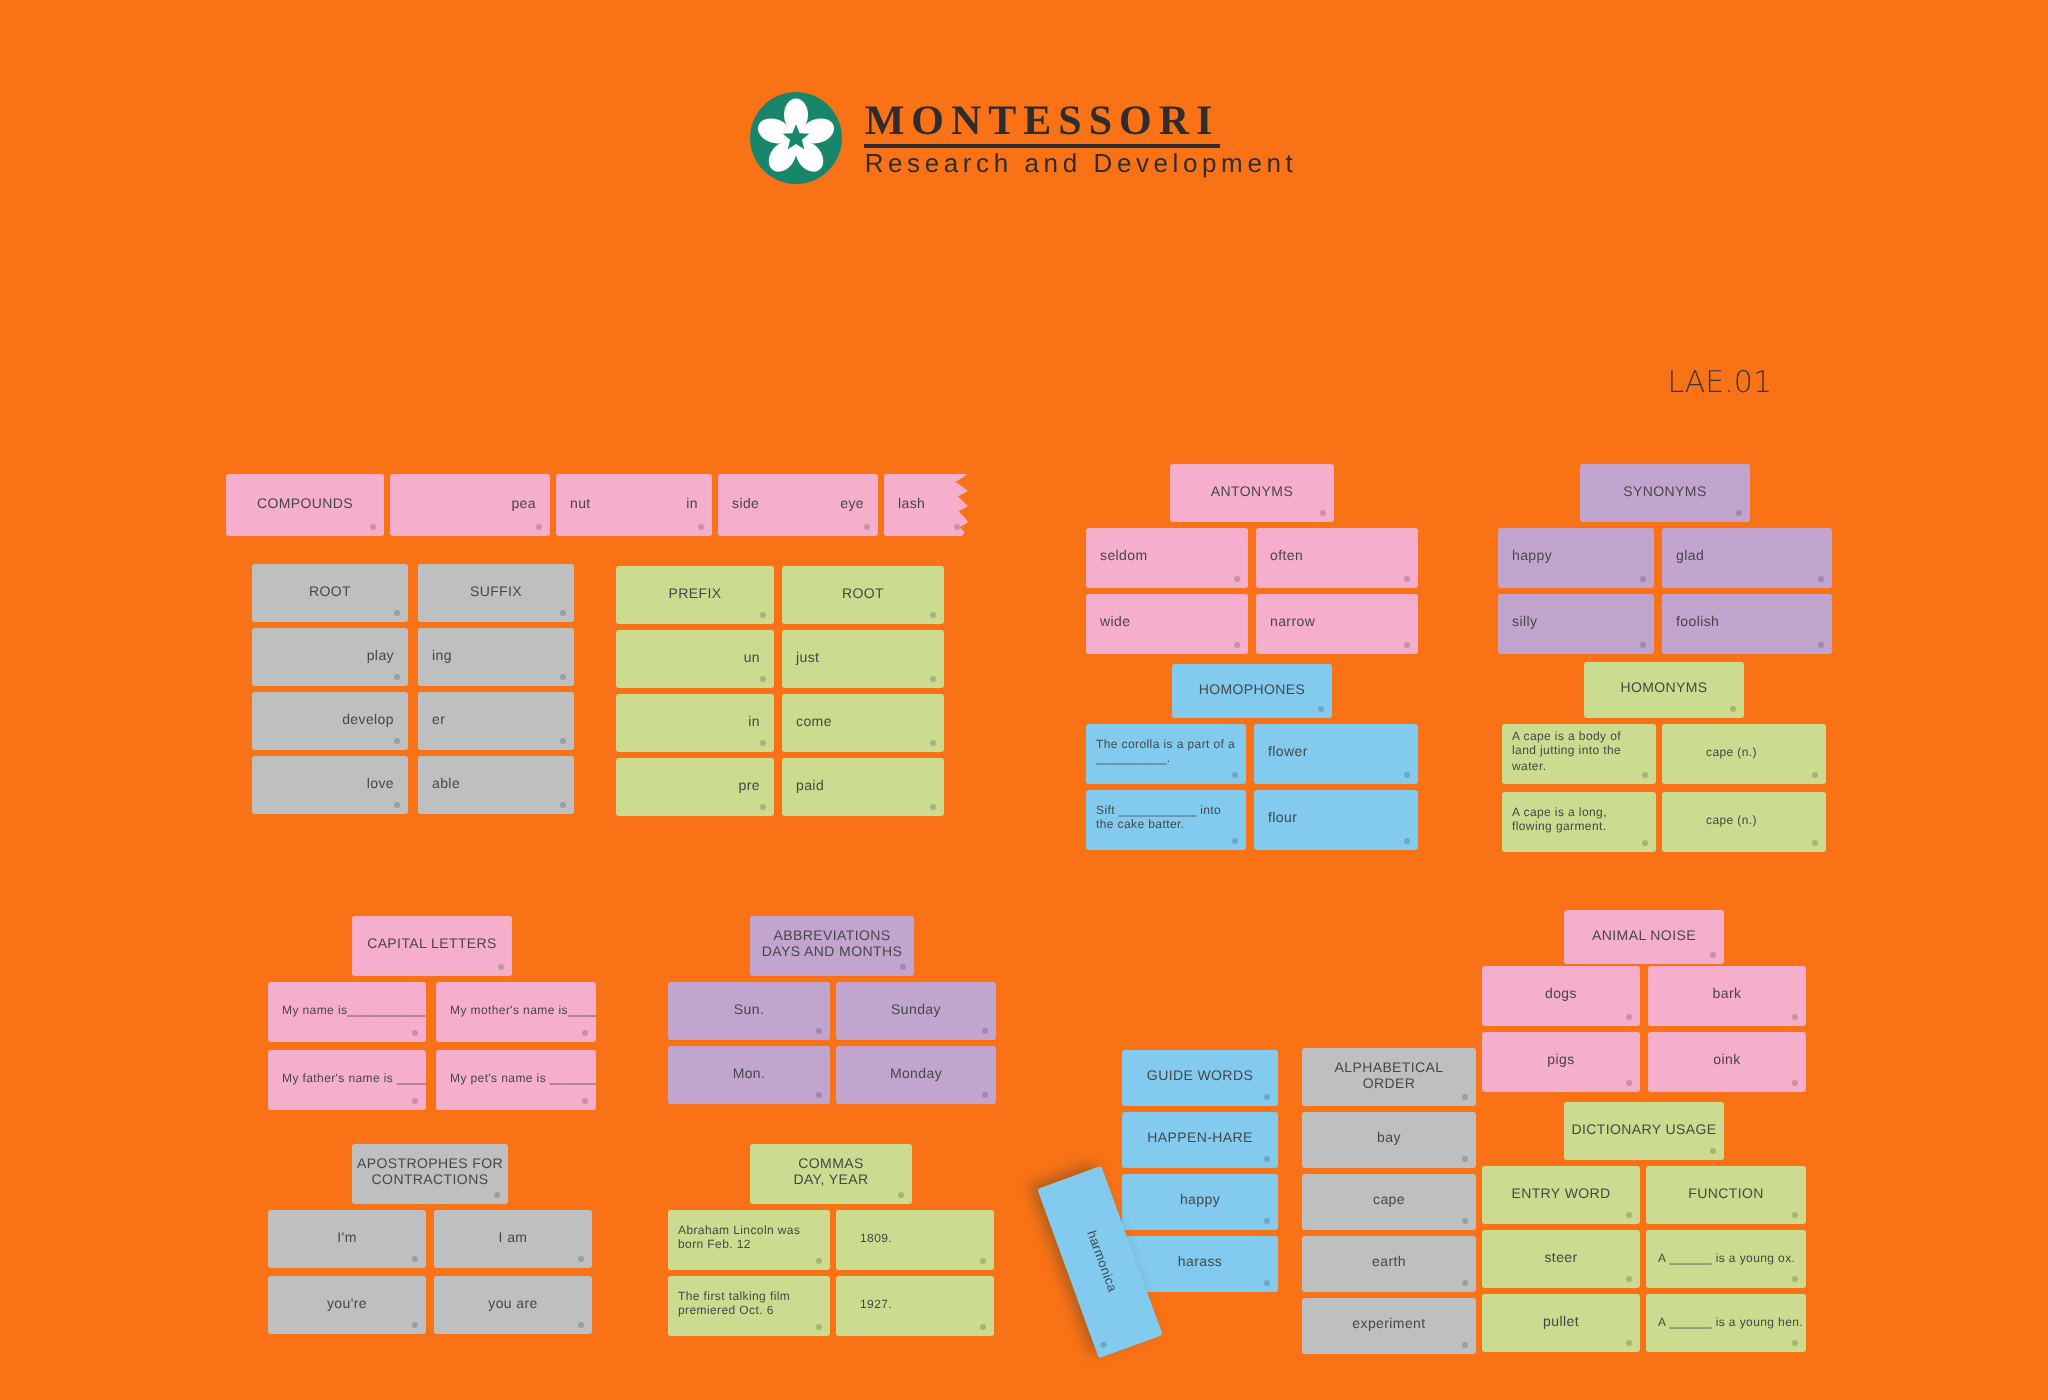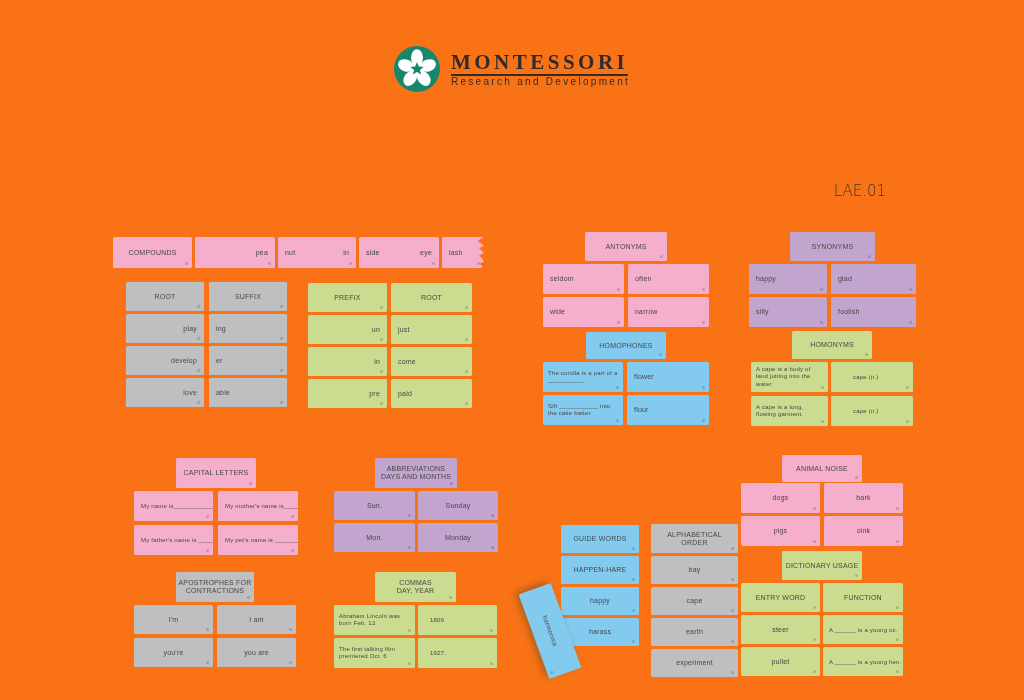--- a/index.html
+++ b/index.html
@@ -3,21 +3,21 @@
 <meta charset="utf-8">
 <style>
   html,body{margin:0;padding:0;}
   body{font-family:"Liberation Sans",sans-serif;}
   .board{position:relative;width:1024px;height:700px;background:#f97316;overflow:hidden;}
 
   
   .logo{position:absolute;top:46px;left:0;width:100%;display:flex;justify-content:center;align-items:center;gap:11px;}
   .logo-text{display:flex;flex-direction:column;align-items:flex-start;}
   .brand{font-family:"Liberation Serif",serif;font-size:21px;font-weight:bold;letter-spacing:3.5px;color:#2F2C2D;border-bottom:2px solid #2F2C2D;padding-bottom:1px;line-height:1.05;}
-  .tagline{font-size:10px;letter-spacing:2.3px;color:#2F2C2D;margin-top:0;white-space:nowrap;}
+  .tagline{font-size:13px;letter-spacing:2.3px;color:#2F2C2D;margin-top:0;white-space:nowrap;}
 
   
   .title{position:absolute;top:108px;left:0;width:100%;text-align:center;
          font-family:"DejaVu Sans",sans-serif;font-weight:200;font-size:58px;
          color:#3A3637;letter-spacing:1px;}
   .code{position:absolute;top:182px;left:786px;width:100px;text-align:right;
         font-size:15px;color:#3A3637;font-weight:200;font-family:"DejaVu Sans",sans-serif;}
 
   
   .cluster{position:absolute;}

